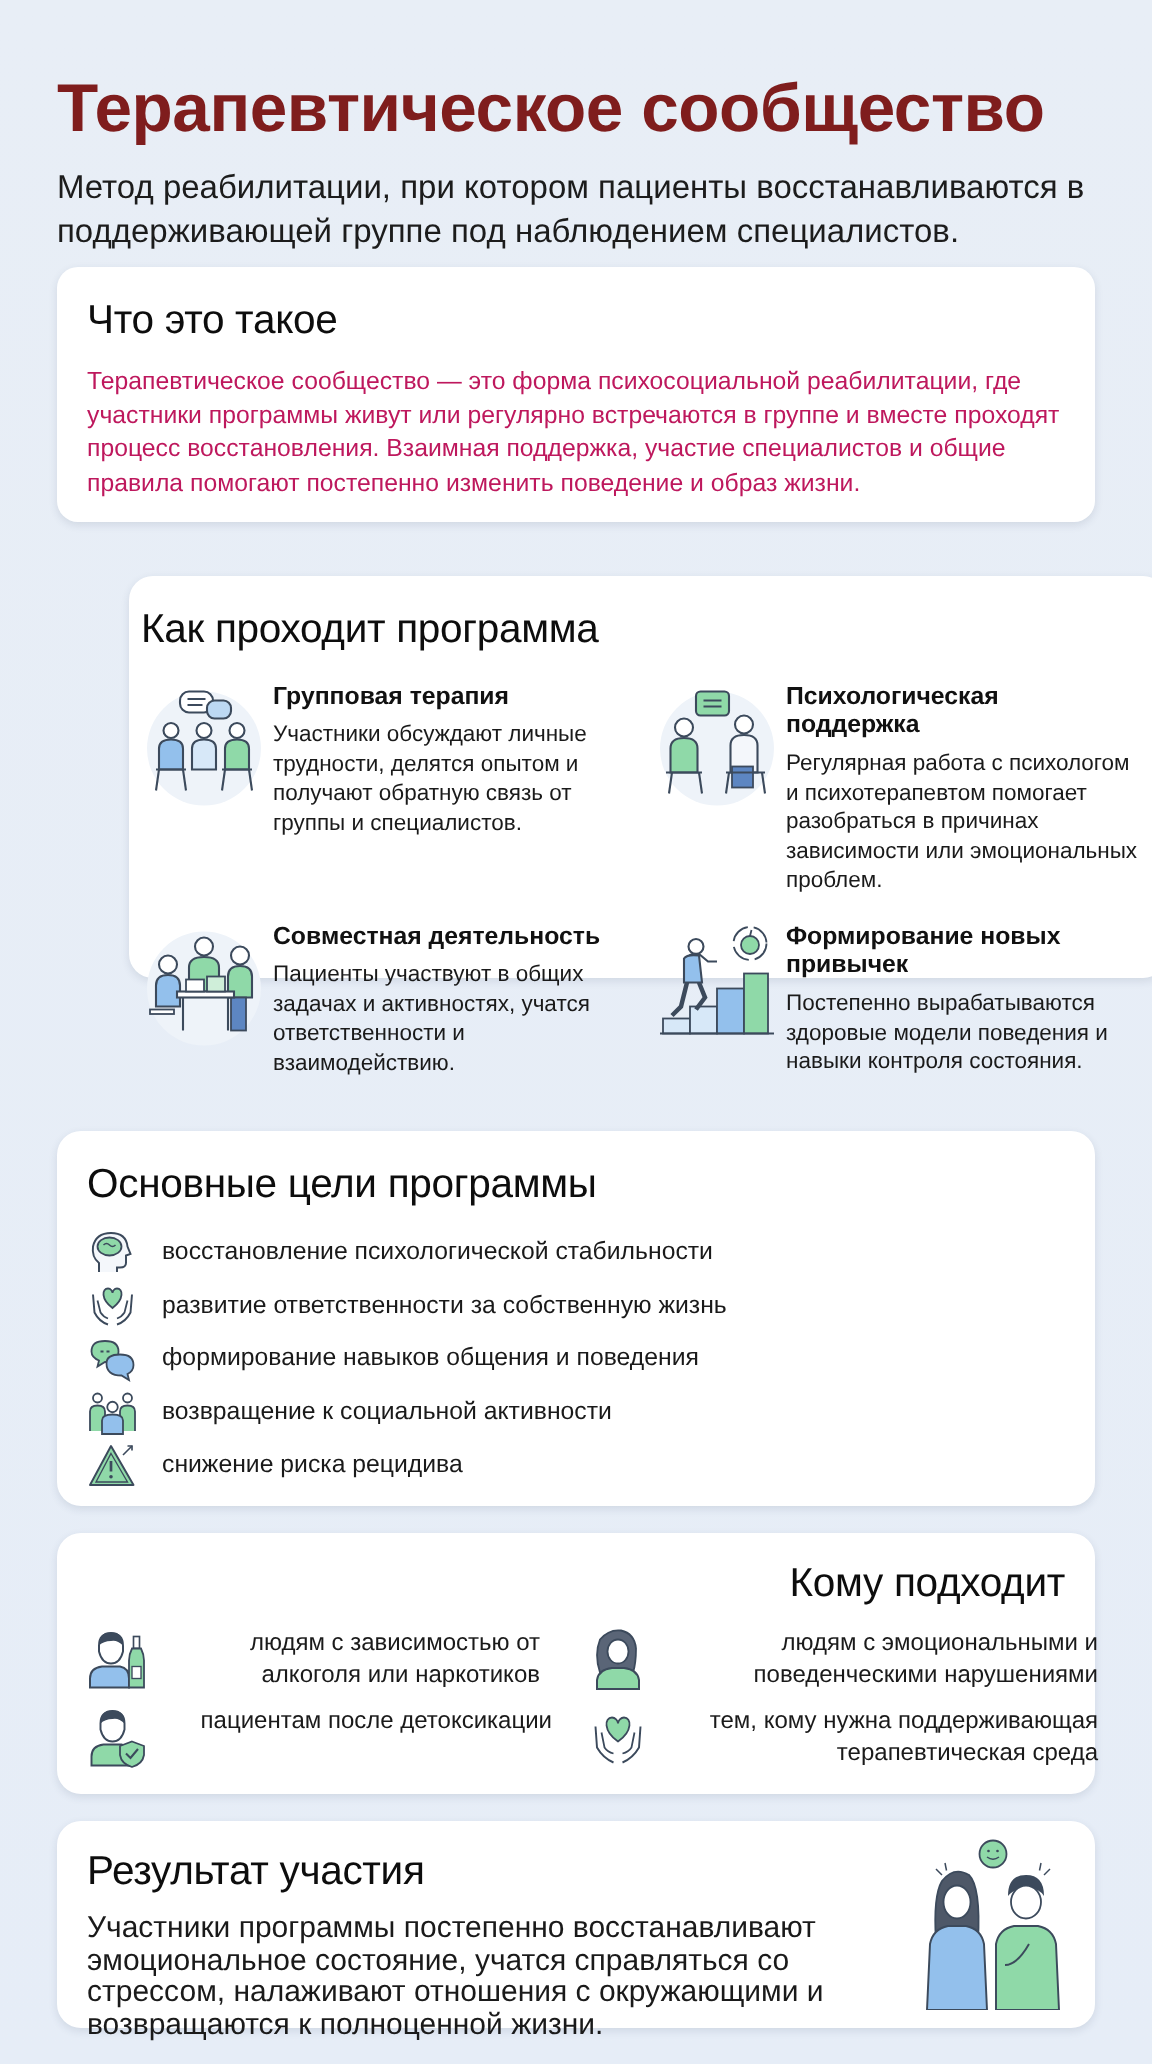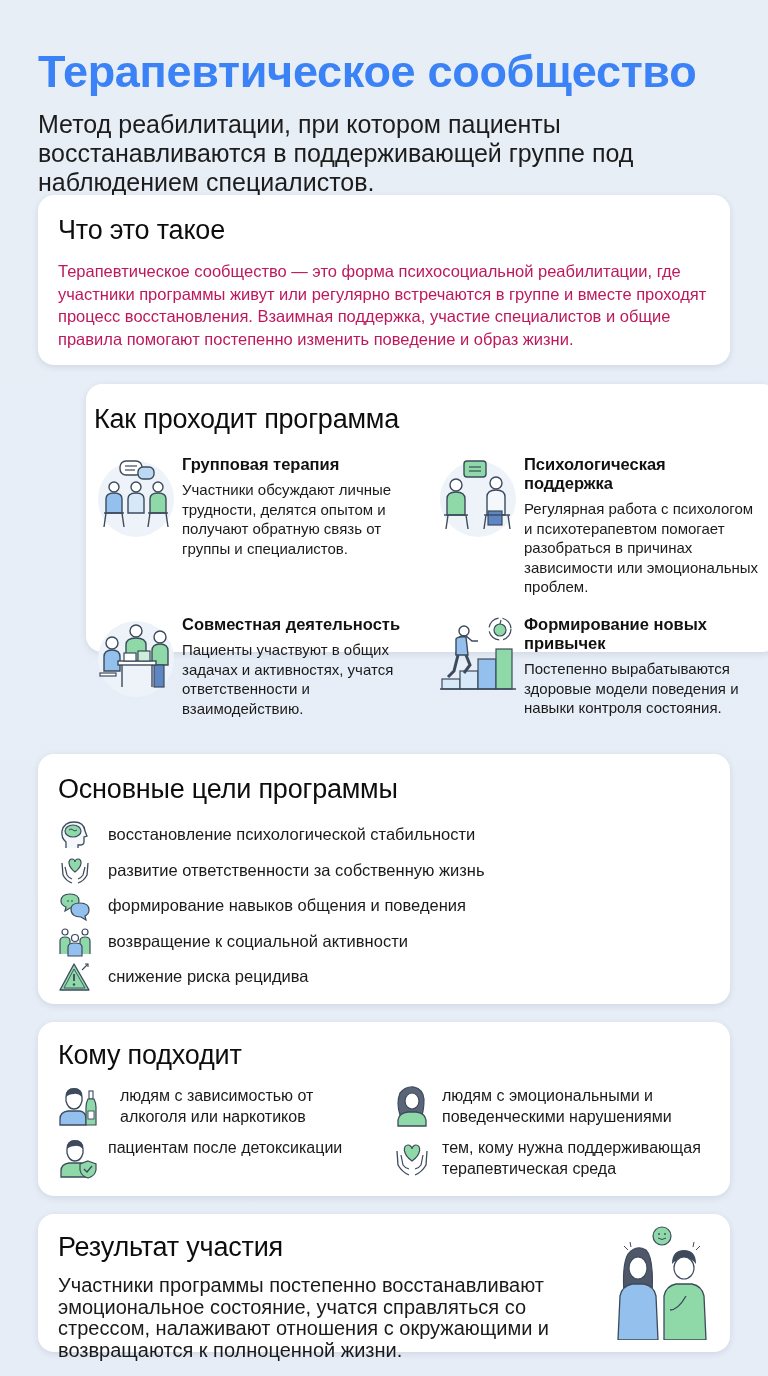--- a/index.html
+++ b/index.html
@@ -6,36 +6,36 @@
   html, body { width: 768px; height: 1376px; }
   body {
     background: linear-gradient(180deg, #e8eef6 0%, #e6edf7 100%);
     font-family: "Liberation Sans", "DejaVu Sans", sans-serif;
     color: #111;
     position: relative;
     overflow: hidden;
   }
   .page-title {
     position: absolute; left: 38px; top: 46px;
-    font-size: 45px; font-weight: 700; letter-spacing: -0.3px; color: #3b82f6;
+    font-size: 45px; font-weight: 700; letter-spacing: -0.3px; color: #7f1d1d;
     white-space: nowrap;
   }
   .page-subtitle {
     position: absolute; left: 38px; top: 110px; width: 700px;
-    font-size: 25px; line-height: 29px; color: #1c1c1c;
+    font-size: 22px; line-height: 29px; color: #1c1c1c;
   }
   .card {
     position: absolute; left: 38px; width: 692px;
     background: #fff; border-radius: 16px;
     box-shadow: 0 2px 6px rgba(40,60,90,0.12);
   }
   .card h2 {
     font-size: 27px; font-weight: 400; color: #0d0d0d; letter-spacing: -0.2px;
   }
-  .c1 { top: 195px; height: 170px; padding: 20px 20px; }
+  .c1 { top: 178px; height: 170px; padding: 20px 20px; border-radius: 14px; }
   .c1 h2 { margin-bottom: 14px; }
   .c1 p { font-size: 16.5px; line-height: 22.5px; color: #be185d; }
 
   .c2 { top: 384px; height: 268px; padding: 20px 8px; margin-left: 48px; }
   .prog-grid { position: relative; margin-top: 20px; height: 290px; }
   .prog-item { position: absolute; width: 330px; }
   .prog-item .ill { position: absolute; left: 0; top: 0; width: 84px; height: 84px; }
   .prog-item .txt { position: absolute; left: 88px; top: 0; width: 235px; }
   .prog-item h3 { font-size: 16.5px; font-weight: 700; line-height: 19px; margin-bottom: 6px; color: #111; }
   .prog-item p { font-size: 15px; line-height: 19.5px; color: #1a1a1a; }
@@ -43,21 +43,21 @@
   .pi2 { left: 342px; top: 0; }
   .pi3 { left: 0; top: 160px; }
   .pi4 { left: 342px; top: 160px; }
 
   .c3 { top: 754px; height: 250px; padding: 20px 20px; }
   .goals { margin-top: 12px; }
   .goal { display: flex; align-items: center; height: 35.5px; }
   .goal .gi { width: 34px; height: 34px; margin-right: 16px; flex: 0 0 34px; }
   .goal span { font-size: 16.5px; color: #1a1a1a; }
 
-  .c4 { top: 1022px; height: 174px; padding: 18px 20px; }
+  .c4 { top: 1022px; height: 174px; padding: 18px 20px; text-align: right; }
   .who { position: relative; margin-top: 14px; height: 100px; }
   .who-item { position: absolute; display: flex; align-items: flex-start; }
   .who-item .wi { width: 40px; height: 42px; margin-right: 10px; flex: 0 0 40px; }
   .who-item span { font-size: 16px; line-height: 21px; color: #1a1a1a; }
   .w1 { left: 0; top: 0; gap: 12px; }
   .w2 { left: 334px; top: 0; }
   .w3 { left: 0; top: 52px; }
   .w4 { left: 334px; top: 52px; }
 
   .c5 { top: 1214px; height: 138px; padding: 18px 20px; }

